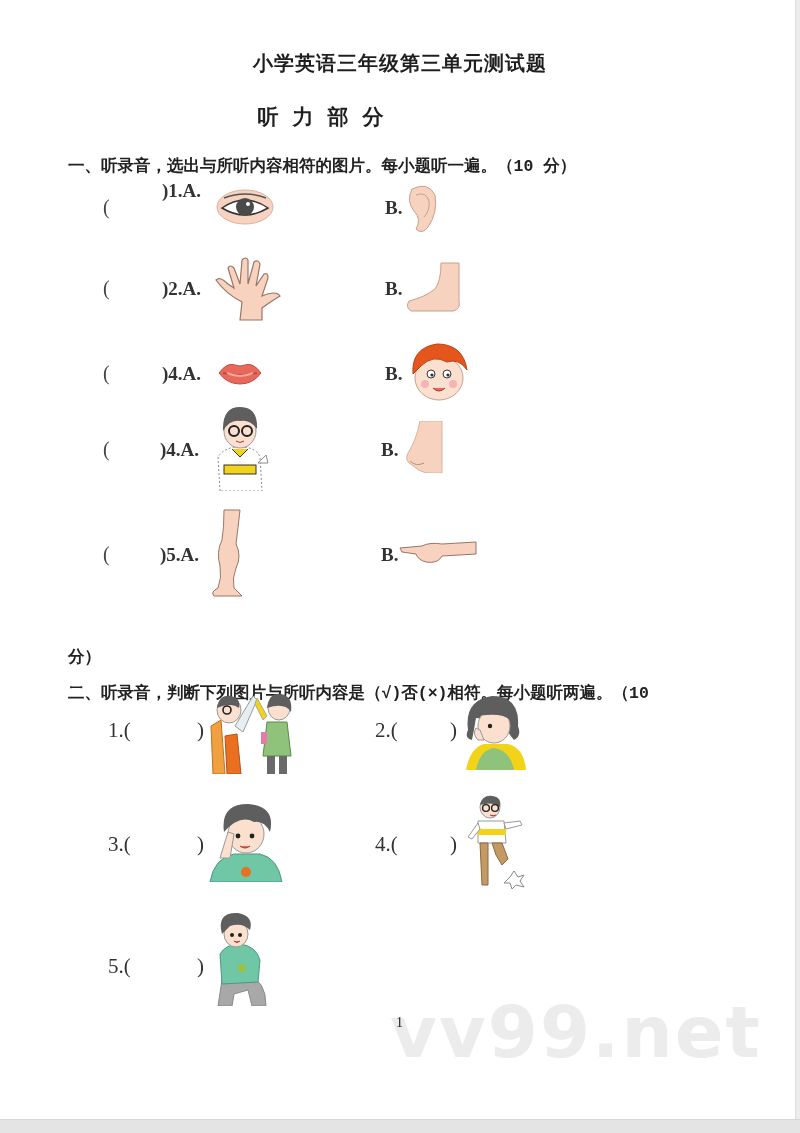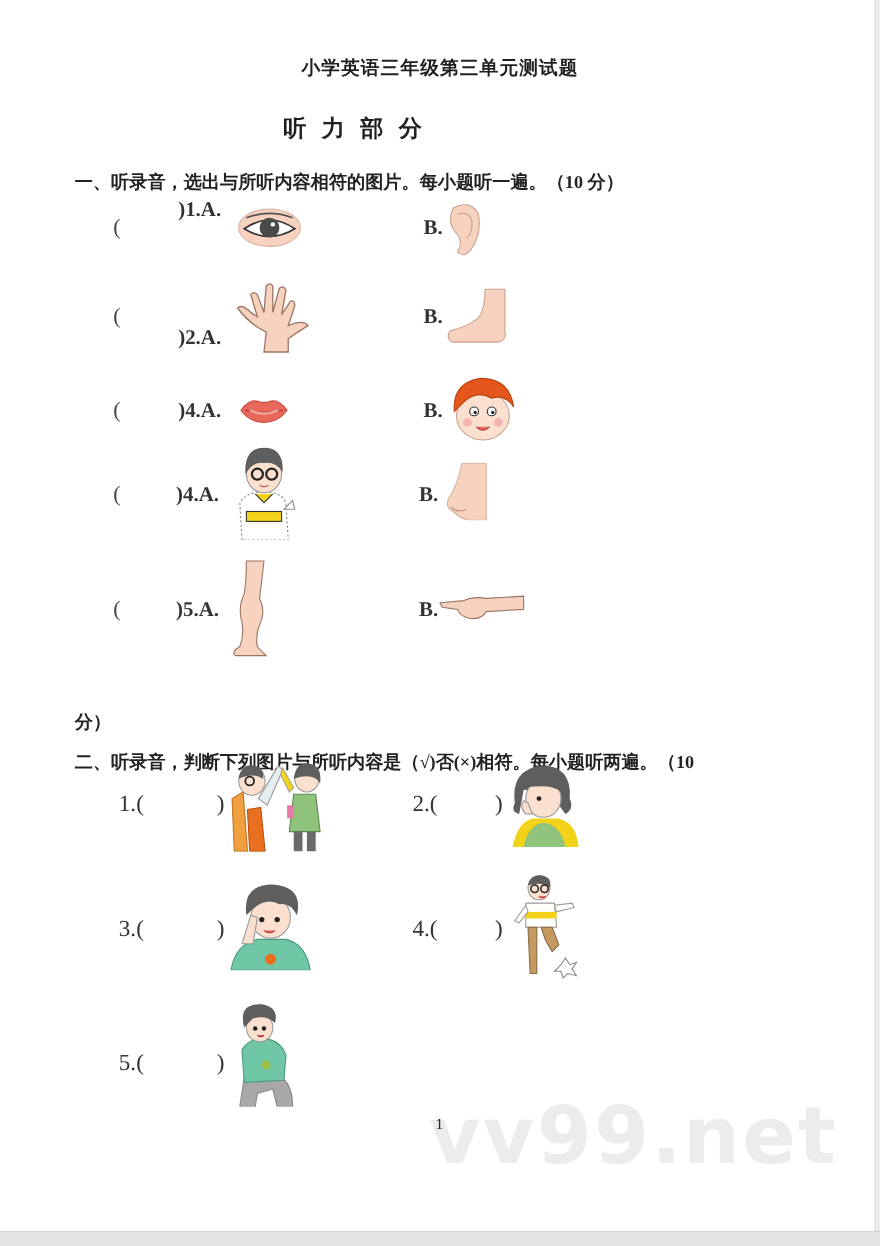--- a/index.html
+++ b/index.html
@@ -3,23 +3,23 @@
 <meta charset="utf-8">
 <style>
   html, body { margin:0; padding:0; }
   body {
     width:800px; height:1133px; background:#ffffff; position:relative; overflow:hidden;
     font-family: "Liberation Serif", "DejaVu Serif", serif; color:#222;
   }
   .page { position:absolute; left:0; top:0; width:796px; height:1120px; background:#fff; }
   .right-edge { position:absolute; right:0; top:0; width:4px; height:1133px; background:#ececec; border-left:1px solid #ddd; }
   .bottom-bar { position:absolute; left:0; bottom:0; width:800px; height:13px; background:#e4e4e4; border-top:1px solid #d6d6d6; }
-  .title { position:absolute; top:50px; left:0; width:800px; text-align:center; font-size:17px; font-weight:bold; letter-spacing:1px; color:#1f1f1f; font-family:"DejaVu Sans", sans-serif; }
+  .title { position:absolute; top:50px; left:0; width:800px; text-align:center; font-size:20px; font-weight:bold; letter-spacing:1px; color:#1f1f1f; font-family:"DejaVu Sans", sans-serif; }
   .subtitle { position:absolute; top:103px; left:0; width:655px; text-align:center; font-size:21px; font-weight:bold; letter-spacing:14px; color:#1f1f1f; font-family:"DejaVu Sans", sans-serif; }
-  .instr { position:absolute; left:68px; font-size:16.5px; font-weight:bold; color:#222; font-family:Liberation Serif, serif; }
+  .instr { position:absolute; left:68px; font-size:16.5px; font-weight:bold; color:#222; font-family:Liberation Mono, monospace; }
   .q1 { position:absolute; font-size:19px; font-weight:bold; color:#333; }
   .paren-open { position:absolute; font-size:20px; color:#444; }
   .optB { position:absolute; font-size:19px; font-weight:bold; color:#333; }
   .pic { position:absolute; }
   .q2 { position:absolute; font-size:21px; color:#333; }
   .pageno { position:absolute; left:396px; top:1015px; font-size:14px; color:#222; }
   .watermark { position:absolute; left:370px; top:990px; font-size:72px; font-weight:bold; color:#ececec; font-family:"DejaVu Sans", sans-serif; letter-spacing:2px;margin-left:20px; }
 </style>
 </head>
 <body>
@@ -40,21 +40,21 @@
     <circle cx="32" cy="16" r="2" fill="#fff"></circle>
     <path d="M8 10 Q29 2 50 10" stroke="#555" stroke-width="1.5" fill="none"></path>
   </svg>
   <span class="optB" style="left:385px;top:197px;">B.</span>
   <svg class="pic" style="left:404px;top:183px;" width="34" height="52">
     <path d="M8 6 Q24 -2 31 12 Q34 30 24 44 Q18 52 12 46 Q18 36 10 28 Q2 18 8 6 Z" fill="#f6d2bf" stroke="#c9a08c"></path>
     <path d="M12 12 Q22 8 25 18 Q26 28 20 34" stroke="#c9a08c" fill="none"></path>
   </svg>
 
   <span class="paren-open" style="left:103px;top:277px;">(</span>
-  <span class="q1" style="left:162px;top:278px;margin-top:19px;">)2.A.</span>
+  <span class="q1" style="left:162px;top:278px;">)2.A.</span>
   <svg class="pic" style="left:212px;top:254px;" width="72" height="68">
     <path d="M28 66 L30 48 Q14 40 4 26 Q8 22 16 30 L22 34 L16 14 Q18 10 22 14 L28 30 L30 6 Q34 2 36 6 L36 30 L42 8 Q46 5 48 10 L44 32 L52 20 Q56 18 56 24 L50 42 Q64 36 68 42 Q58 48 50 54 L50 66 Z" fill="#f6d2bf" stroke="#9a7566" stroke-width="1.2"></path>
   </svg>
   <span class="optB" style="left:385px;top:278px;">B.</span>
   <svg class="pic" style="left:405px;top:261px;" width="58" height="52">
     <path d="M36 2 L54 2 L54 40 Q56 48 48 50 L6 50 Q0 46 4 40 Q20 36 30 28 Q36 20 36 2 Z" fill="#f6d2bf" stroke="#c9a08c"></path>
   </svg>
 
   <span class="paren-open" style="left:103px;top:362px;">(</span>
   <span class="q1" style="left:162px;top:363px;">)4.A.</span>

